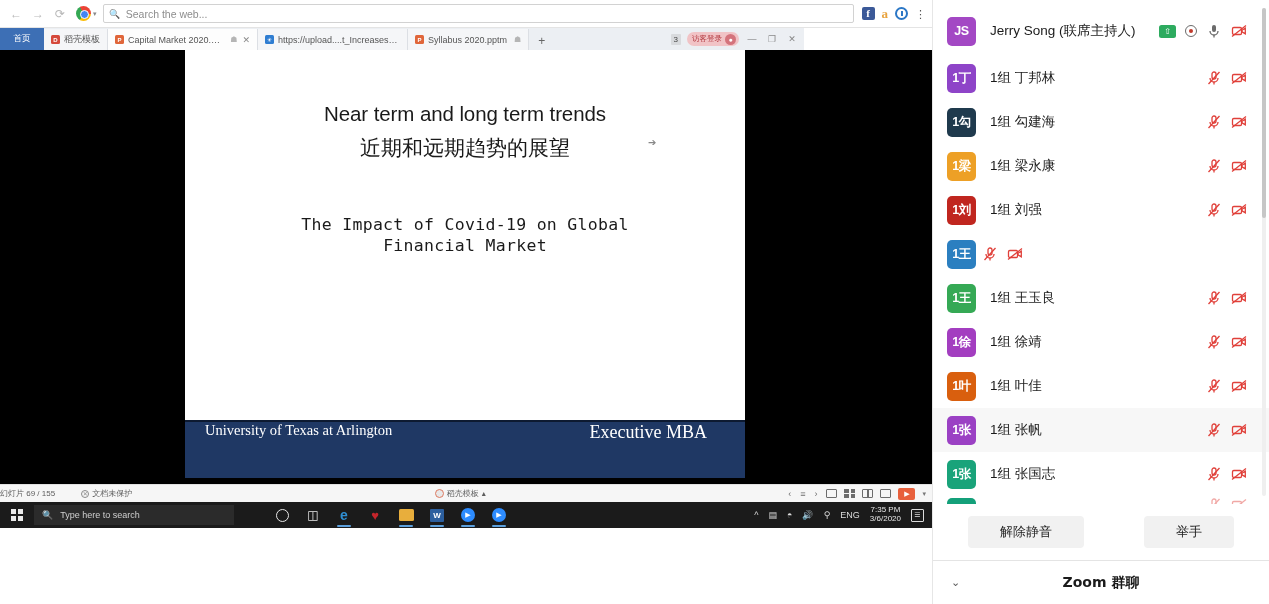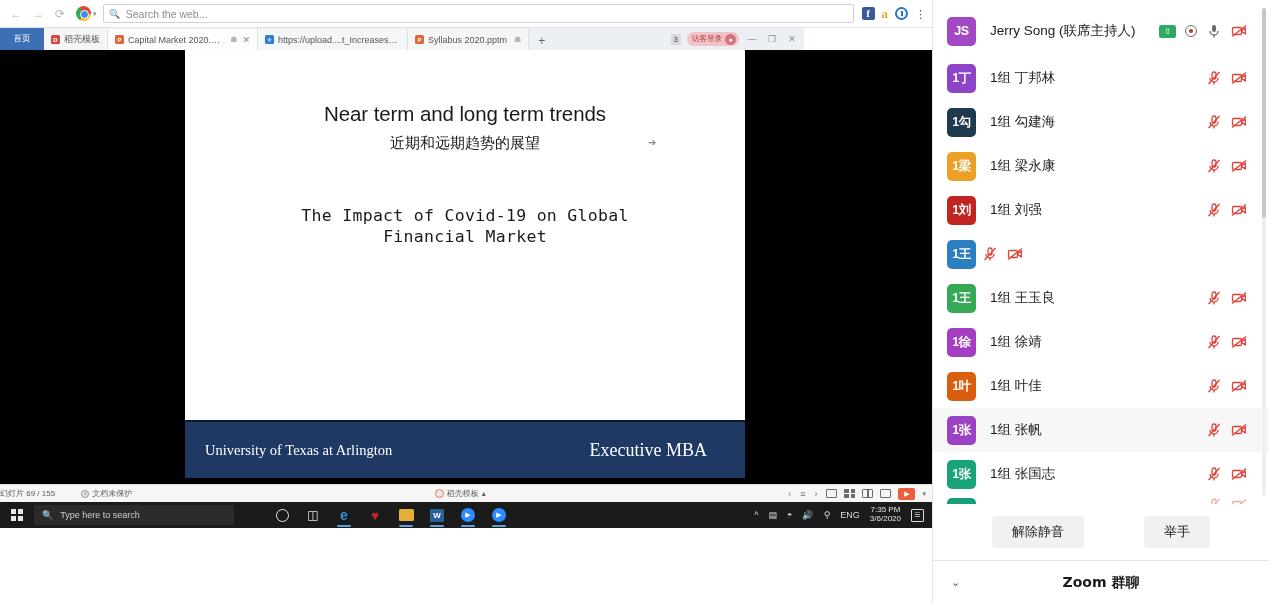--- a/index.html
+++ b/index.html
@@ -106,33 +106,33 @@
   .slide {
     position:absolute; left:185px; top:0; width:560px; height:428px;
     background:#fff; overflow:hidden;
   }
   .slide-body { padding-top:52px; text-align:center; }
   .s-title-en {
     font-size:20.5px; color:#1a1a1a; font-family:"Liberation Sans",sans-serif;
     letter-spacing:-0.1px;
   }
   .s-title-zh {
-    font-size:15px; color:#1a1a1a; font-family:"DejaVu Sans",sans-serif; margin-top:8px;
+    font-size:21px; color:#1a1a1a; font-family:"DejaVu Sans",sans-serif; margin-top:8px;
   }
   .s-sub-en {
     font-family:"DejaVu Sans Mono","Liberation Mono",monospace;
     font-size:16.5px; color:#1a1a1a; line-height:1.28; margin-top:52px;
     letter-spacing:0.3px;
   }
   .s-sub-zh {
     font-size:18.5px; color:#1a1a1a; font-family:"DejaVu Sans",sans-serif; margin-top:5px;
   }
   .slide-footer {
     position:absolute; left:0; bottom:0; width:560px; height:58px;
-    background:#1f3864; display:flex; align-items:center;
+    background:#1f3864; display:flex; 
     border-top:2px solid #0d1a31;
   }
   .sf-left {
     color:#fff; font-family:"Liberation Serif","DejaVu Serif",serif;
     font-size:14.5px; margin-left:20px;
   }
   .sf-right {
     color:#fff; font-family:"Liberation Serif","DejaVu Serif",serif;
     font-size:18px; margin-left:auto; margin-right:38px;
   }
@@ -270,21 +270,21 @@
   .scroll-track {
     position:absolute; right:3px; top:8px; width:4px; bottom:8px;
     background:#efefef; border-radius:2px;
   }
   .p-actions {
     flex:0 0 auto; height:56px; display:flex; align-items:center;
     justify-content:center; gap:60px; background:#fff;
   }
   .act-btn {
     background:#f1f1f1; border:none; border-radius:4px;
-    font-size:13px; color:#232323; padding:7px 20px; cursor:pointer;
+    font-size:13px; color:#232323; padding:7px 32px; cursor:pointer;
     font-family:"DejaVu Sans",sans-serif;
   }
   .chat-header {
     flex:0 0 auto; height:44px; border-top:1px solid #e4e4e4;
     display:flex; align-items:center; padding:0 18px; position:relative;
   }
   .chev { font-size:11px; color:#5a5a5a; }
   .chat-title {
     position:absolute; left:0; right:0; text-align:center;
     font-size:14px; font-weight:bold; color:#1a1a1a;

